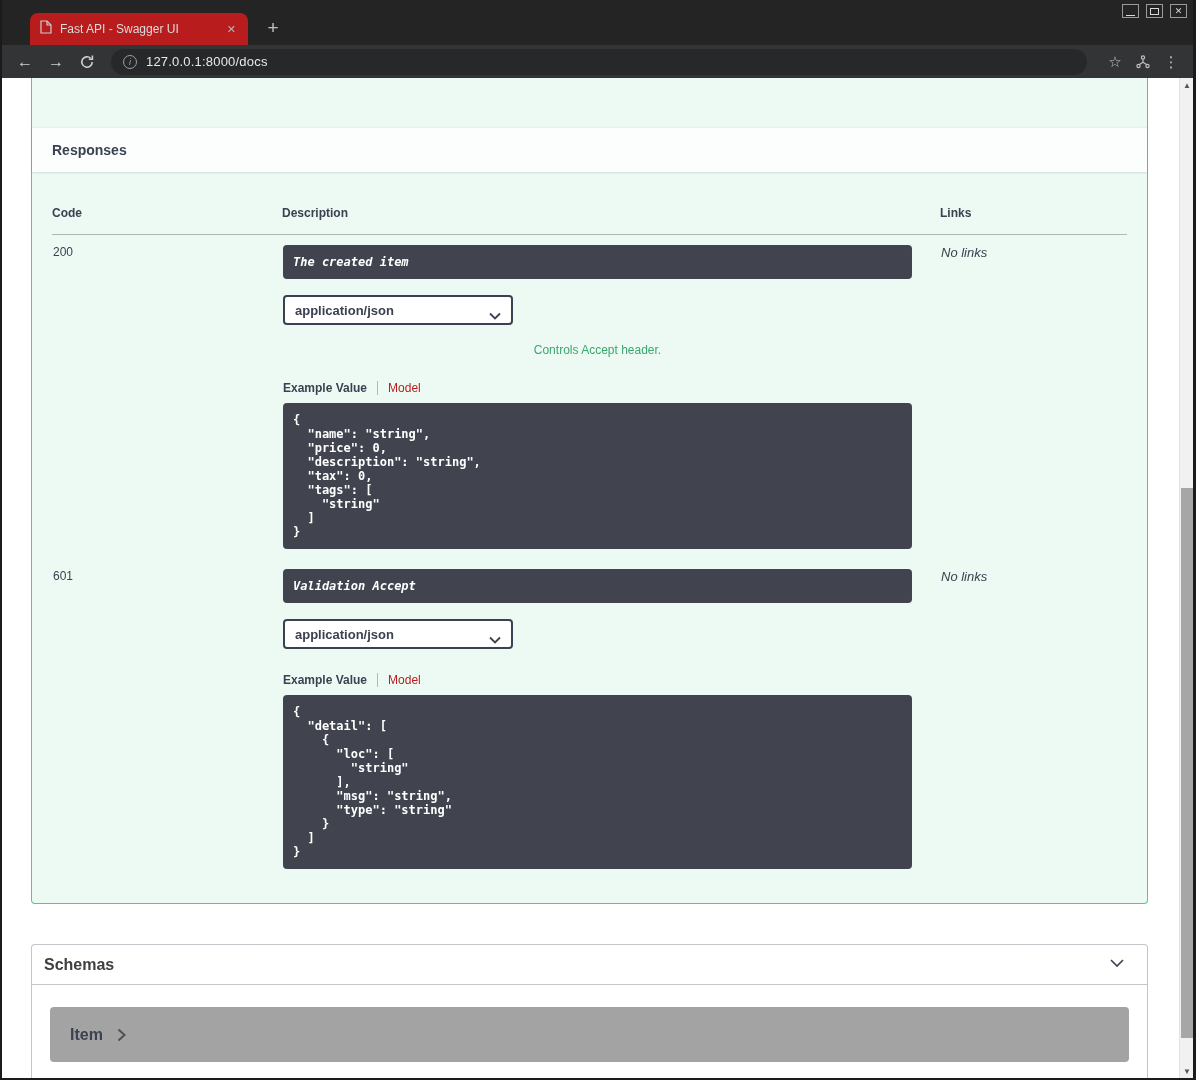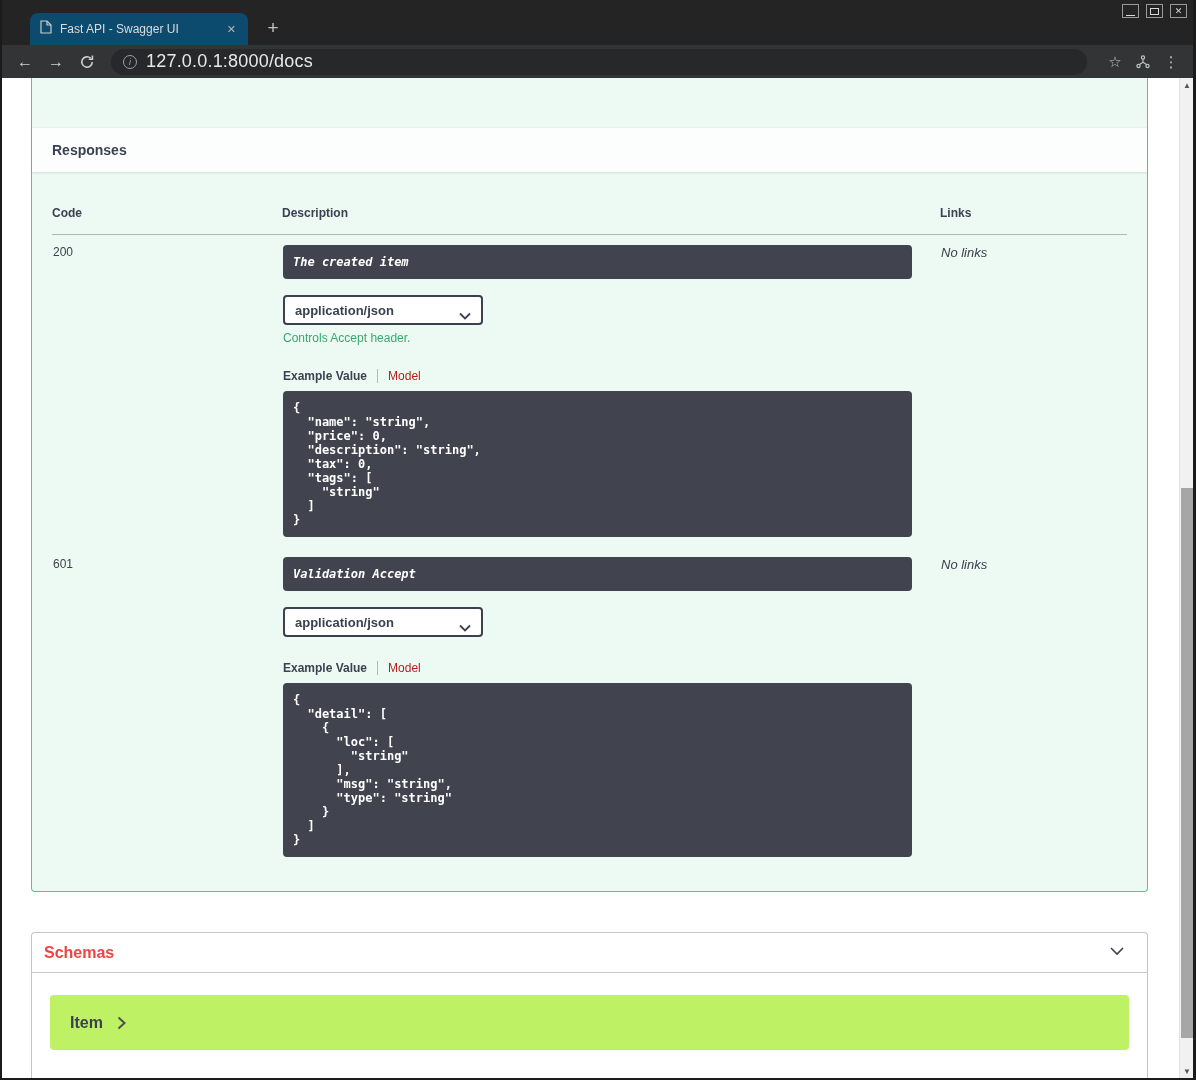--- a/index.html
+++ b/index.html
@@ -10,30 +10,30 @@
     font-family:"Liberation Sans", sans-serif;
   }
   .window { margin:0 3px 2px 2px; height:1078px; display:flex; flex-direction:column; background:#fff; }
 
   
   .tabstrip { position:relative; height:45px; background:#242424; flex:none; }
   .win-controls { position:absolute; top:4px; right:6px; display:flex; gap:7px; }
   .win-btn { width:17px; height:14px; border:1px solid #9a9a9a; display:flex; align-items:center; justify-content:center; background:transparent; color:#d8d8d8; font-size:9px; line-height:1; cursor:default; }
   .win-btn .min-bar { width:9px; height:1px; background:#d8d8d8; margin-top:8px; }
   .win-btn .max-box { width:9px; height:7px; border:1px solid #d8d8d8; }
-  .tab { position:absolute; left:28px; bottom:0; width:218px; height:32px; background:#0c4a6e; border-radius:8px 8px 0 0; display:flex; align-items:center; padding:0 8px 0 10px; }
+  .tab { position:absolute; left:28px; bottom:0; width:218px; height:32px; background:#b91c1c; border-radius:8px 8px 0 0; display:flex; align-items:center; padding:0 8px 0 10px; }
   .tab-title { flex:1; margin-left:8px; font-size:12px; color:#dcdcdc; white-space:nowrap; overflow:hidden; }
   .tab-close { color:#b5b5b5; font-size:11px; padding:2px 4px; }
   .newtab-btn { position:absolute; left:258px; bottom:4px; width:26px; height:26px; color:#c0c0c0; font-size:19px; display:flex; align-items:center; justify-content:center; border-radius:50%; }
 
   .toolbar { height:33px; background:#333436; display:flex; align-items:center; padding:0 10px; flex:none; }
   .nav-btn { width:26px; height:26px; display:flex; align-items:center; justify-content:center; color:#d0d0d0; font-size:16px; margin-right:5px; border-radius:50%; }
   .omnibox { flex:1; height:26px; background:#26282a; border-radius:14px; margin:0 12px 0 6px; display:flex; align-items:center; padding:0 12px; }
   .info-icon { width:14px; height:14px; border:1px solid #9aa0a6; border-radius:50%; color:#9aa0a6; font-size:9px; font-style:italic; display:flex; align-items:center; justify-content:center; flex:none; }
-  .url-text { margin-left:9px; font-size:18px; color:#e8e8e8; letter-spacing:.2px; }
+  .url-text { margin-left:9px; font-size:13px; color:#e8e8e8; letter-spacing:.2px; }
   .tool-icon { width:24px; height:24px; display:flex; align-items:center; justify-content:center; color:#c0c0c0; font-size:15px; margin-left:4px; }
 
   
   .content { position:relative; flex:1; background:#fff; overflow:hidden; }
   .page { position:absolute; left:0; top:0; right:14px; bottom:0; overflow:hidden; }
 
   
   .scroll-rail { position:absolute; right:0; top:0; width:14px; height:100%; background:#f1f1f1; border-left:1px solid #e2e2e2; }
   .scroll-arrow { position:absolute; left:0; width:14px; height:14px; display:flex; align-items:center; justify-content:center; font-size:8px; color:#555; }
   .scroll-arrow.up { top:0; }
@@ -46,35 +46,35 @@
   .section-header { height:45px; background:rgba(255,255,255,.8); border-top:1px solid rgba(0,0,0,.06); box-shadow:0 1px 2px rgba(0,0,0,.12); display:flex; align-items:center; padding:0 20px;text-align:right; }
   .section-header .h-title { font-size:14px; font-weight:700; color:#3b4151; }
   .responses-wrapper { padding:0 20px 24px; }
   table.responses { width:100%; border-collapse:collapse; }
   table.responses th { text-align:left; font-size:12px; font-weight:700; color:#3b4151; padding:34px 0 14px; border-bottom:1px solid rgba(59,65,81,.2); }
   table.responses td { vertical-align:top; padding-top:10px; padding-bottom:10px; }
   td.col-code { width:230px; font-size:12px; color:#3b4151; }
   td.col-desc { padding-right:28px; }
   td.col-links { width:187px; font-size:13px; font-style:italic; color:#3b4151; }
   .resp-markdown { background:#41444e; border-radius:4px; padding:10px; color:#fff; font-family:"DejaVu Sans Mono", monospace; font-style:italic; font-weight:700; font-size:12px; }
-  .media-type { position:relative; width:200px; margin-top:16px; }
+  .media-type { position:relative; width:230px; margin-top:16px; }
   .media-type select { width:100%; height:30px; appearance:none; -webkit-appearance:none; border:2px solid #3b4151; border-radius:4px; background:#fff; font-family:"Liberation Sans",sans-serif; font-weight:700; font-size:13px; color:#3b4151; padding:0 32px 0 10px; }
   .media-type .dd-chevron { position:absolute; right:12px; top:11px; pointer-events:none; }
-  .accept-msg { margin-top:6px; font-size:12px; color:#3aa76d; }
+  .accept-msg { margin-top:18px; font-size:12px; color:#3aa76d;text-align:center; }
   .tab-header { margin-top:24px; display:flex; align-items:center; font-size:12px; }
   .tab-example { font-weight:700; color:#3b4151; }
   .tab-divider { width:1px; height:14px; background:rgba(0,0,0,.25); margin:0 10px; }
   .tab-model { color:#b91c1c; }
   pre.example { margin:8px 0 0; background:#41444e; border-radius:4px; padding:10px; color:#fff; font-family:"DejaVu Sans Mono", monospace; font-weight:700; font-size:12px; line-height:14px; white-space:pre; }
 
   
   .models { width:1117px; margin:40px 0 0 29px; border:1px solid rgba(59,65,81,.3); border-radius:4px 4px 0 0; border-bottom:none; background:#fff; height:210px; overflow:hidden; }
   .models-header { height:40px; display:flex; align-items:center; justify-content:space-between; padding:0 20px 0 12px; border-bottom:1px solid rgba(59,65,81,.3); }
-  .models-header .h-title { font-size:16px; font-weight:700; color:#ef4444; }
-  .model-container { margin:22px 18px 28px; background:#bef264; border-radius:4px; height:55px; display:flex; align-items:center; padding:0 20px; }
+  .models-header .h-title { font-size:16px; font-weight:700; color:#404040; }
+  .model-container { margin:22px 18px 28px; background:#a3a3a3; border-radius:4px; height:55px; display:flex; align-items:center; padding:0 20px; }
   .model-container + .model-container { margin-top:0; }
   .model-title { font-size:16px; font-weight:700; color:#3b4151; }
   .model-toggle { margin-left:14px; display:flex; align-items:center; }
 </style>
 </head>
 <body>
 
 <div class="window">
 
   <div class="tabstrip">

